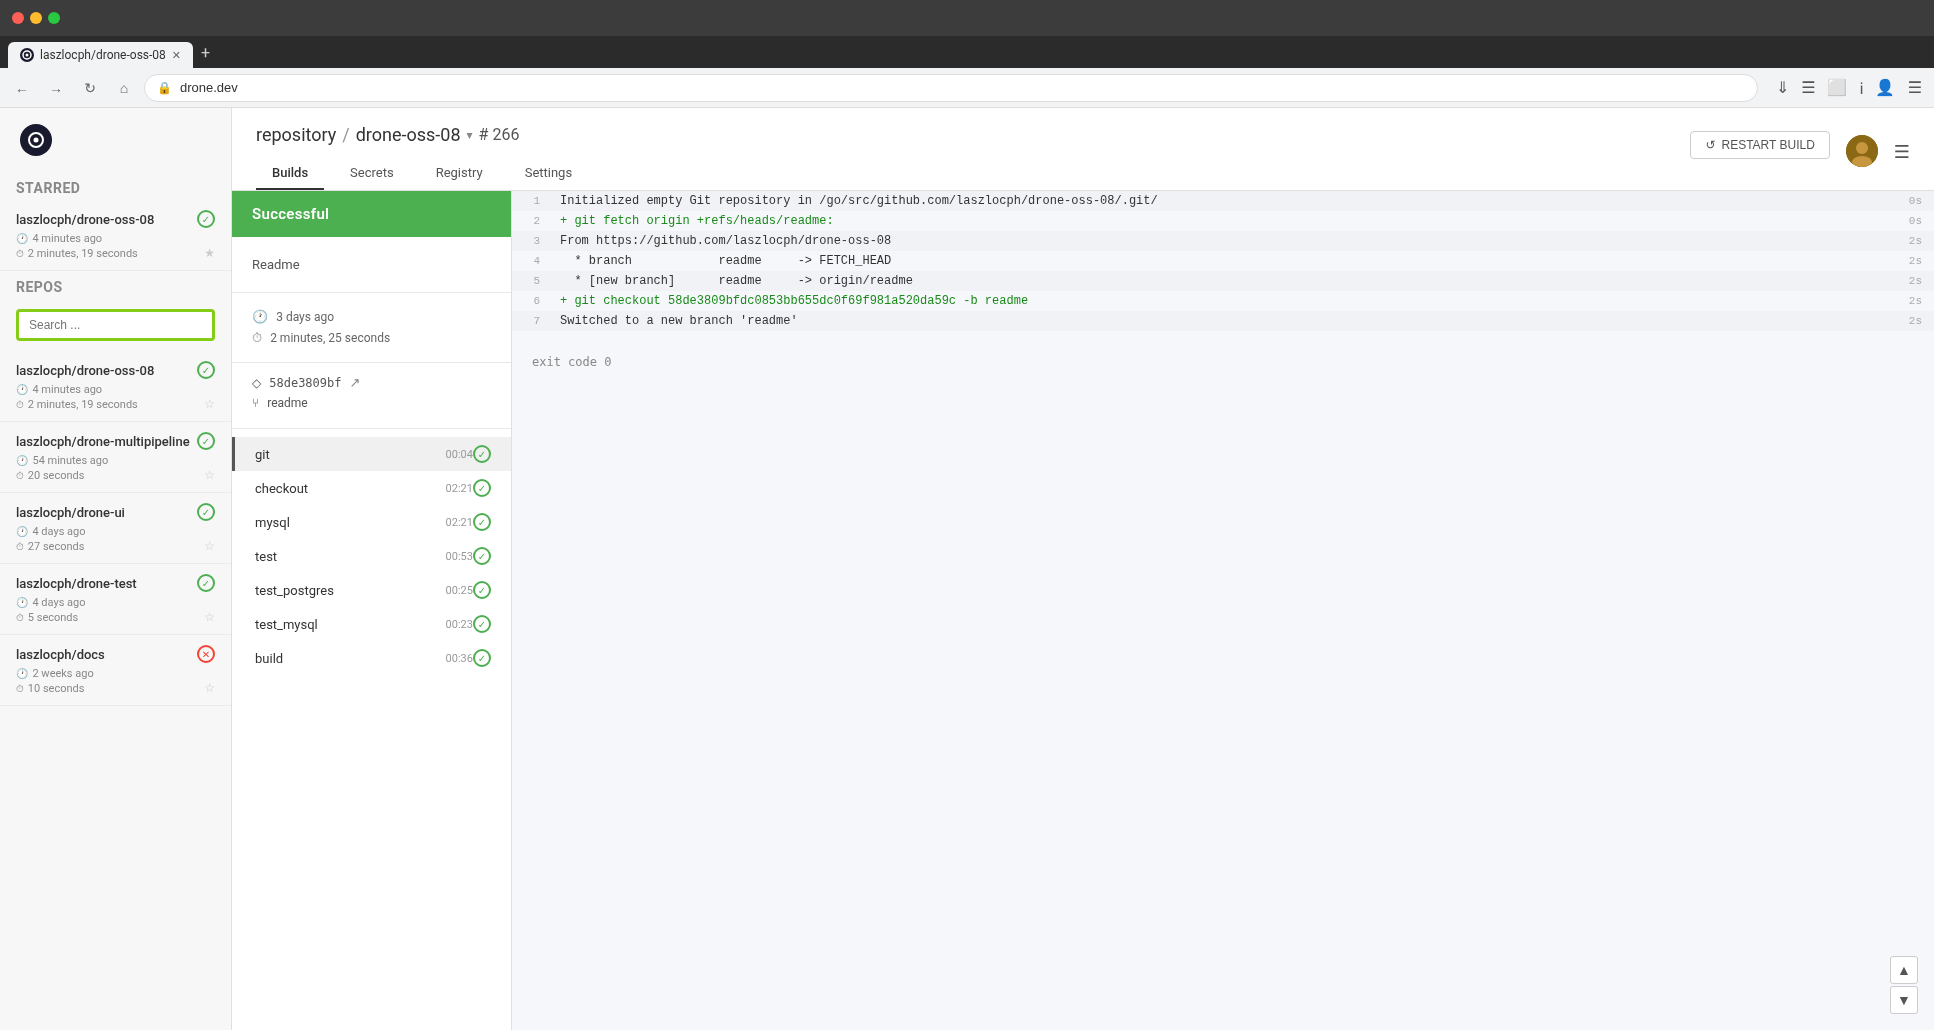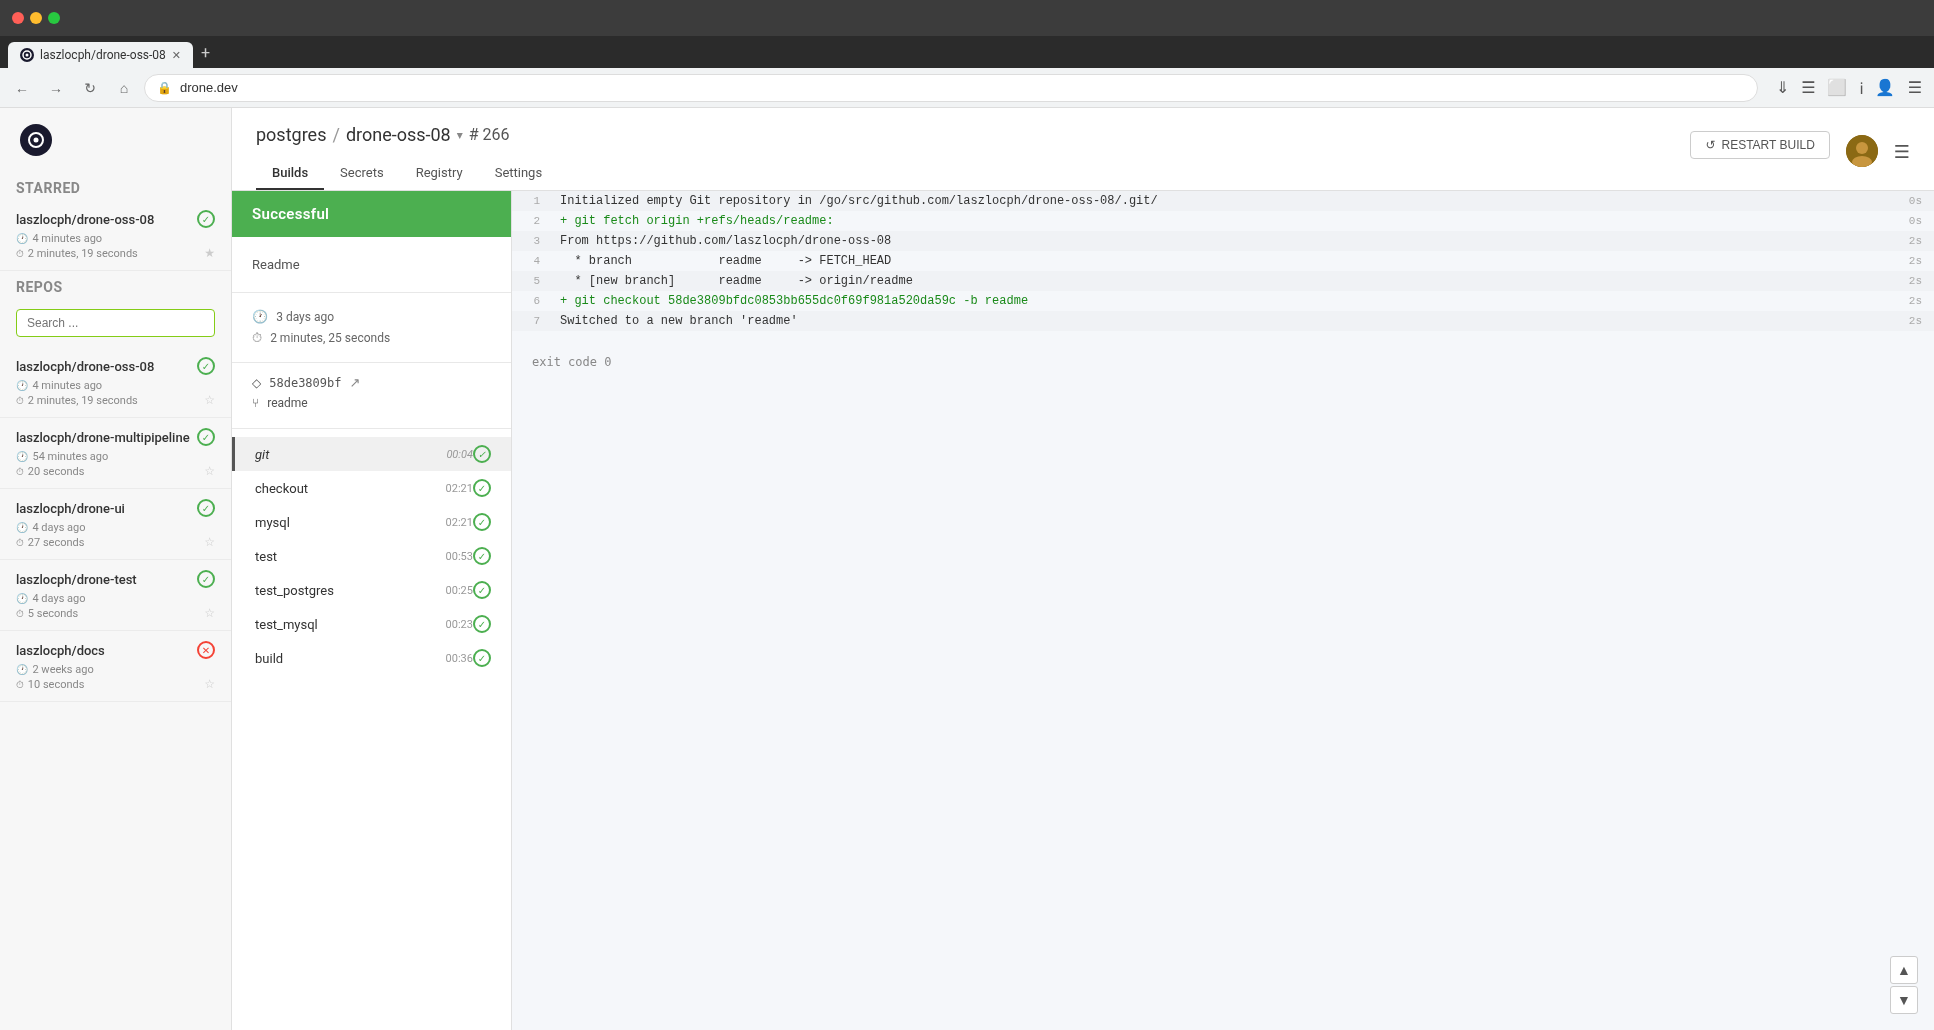--- a/index.html
+++ b/index.html
@@ -206,21 +206,21 @@
       bottom: 10px;
       color: #ccc;
       font-size: 12px;
     }
     .search-section {
       padding: 10px 16px;
     }
     .search-input {
       width: 100%;
       padding: 6px 10px;
-      border: 1px solid #84cc16;
+      border: 3px solid #84cc16;
       border-radius: 4px;
       font-size: 12px;
       background: #fff;
       outline: none;
     }
 
     
     .main-content {
       flex: 1;
       overflow-y: auto;
@@ -257,21 +257,21 @@
       border-radius: 50%;
       background: #8b6914;
       display: flex;
       align-items: center;
       justify-content: center;
       overflow: hidden;
     }
     .menu-icon { font-size: 18px; color: #555; cursor: pointer; }
     .nav-tabs {
       display: flex;
-      gap: 0;
+      gap: 10px;
       align-items: flex-end;
     }
     .nav-tab {
       padding: 8px 16px;
       font-size: 13px;
       color: #555;
       cursor: pointer;
       border-bottom: 2px solid transparent;
       text-decoration: none;
     }
@@ -356,21 +356,20 @@
     .stage-item {
       display: flex;
       align-items: center;
       padding: 8px 20px;
       cursor: pointer;
       border-left: 3px solid transparent;
     }
     .stage-item.active {
       background: #f0f0f0;
       border-left: 3px solid #555;
-      font-style: italic;
     }
     .stage-name {
       flex: 1;
       font-size: 13px;
       color: #333;
     }
     .stage-duration {
       font-size: 11px;
       color: #999;
     }
@@ -617,21 +616,21 @@
       <span class="star-icon">☆</span>
     </div>
 
   </div>
 
   <div class="main-content">
 
     <div class="main-header">
       <div style="display:flex;flex-direction:column;">
         <div class="repo-title">
-          <span>postgres</span>
+          <span>repository</span>
           <span class="separator">/</span>
           <span>drone-oss-08</span>
           <span class="dropdown-arrow">▾</span>
           <span class="build-num"># 266</span>
         </div>
         <div class="nav-tabs">
           <a class="nav-tab active">Builds</a>
           <a class="nav-tab">Secrets</a>
           <a class="nav-tab">Registry</a>
           <a class="nav-tab">Settings</a>

